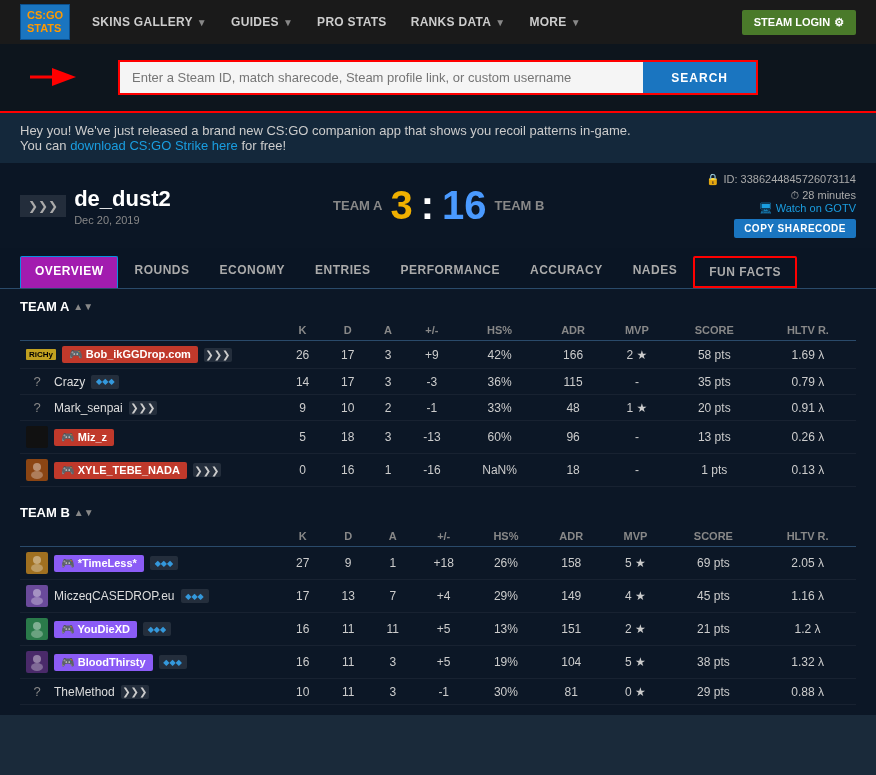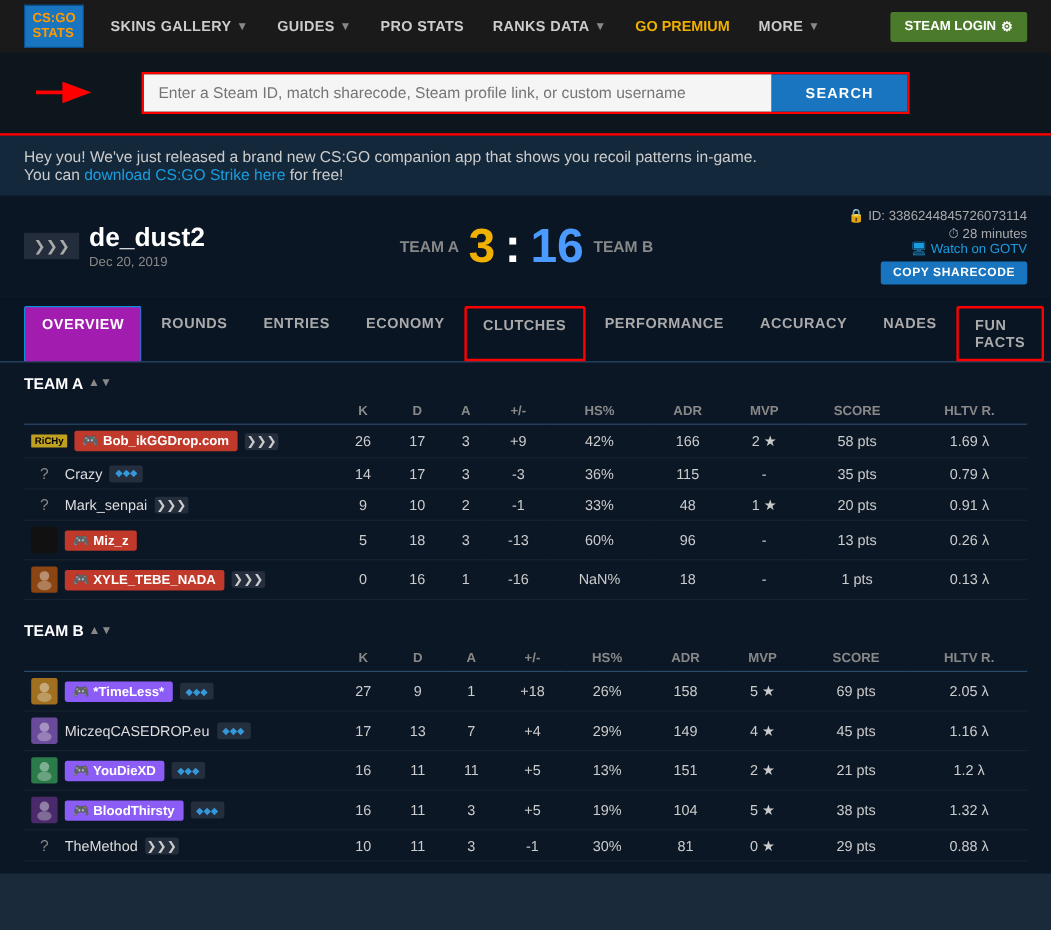--- a/index.html
+++ b/index.html
@@ -317,23 +317,20 @@
     <span>GUIDES</span>
     <span class="arrow">▼</span>
   </div>
   <div class="nav-item">
     <span>PRO STATS</span>
   </div>
   <div class="nav-item">
     <span>RANKS DATA</span>
     <span class="arrow">▼</span>
   </div>
-  <div class="nav-premium">
-    <span>GO PREMIUM</span>
-  </div>
   <div class="nav-item">
     <span>MORE</span>
     <span class="arrow">▼</span>
   </div>
   <div class="nav-spacer"></div>
   <div class="nav-steam">
     <span>STEAM LOGIN</span>
     <span>⚙</span>
   </div>
 </nav>
@@ -395,23 +392,22 @@
     </div>
     <div class="sharecode-btn">
       <span>COPY SHARECODE</span>
     </div>
   </div>
 </div>
 
 <div class="tabs-row">
   <div class="tab active"><span>OVERVIEW</span></div>
   <div class="tab"><span>ROUNDS</span></div>
+  <div class="tab"><span>ECONOMY</span></div>
   <div class="tab"><span>ENTRIES</span></div>
-  <div class="tab"><span>ECONOMY</span></div>
-  <div class="tab highlight" style="border:2px solid #f00;"><span>CLUTCHES</span></div>
   <div class="tab"><span>PERFORMANCE</span></div>
   <div class="tab"><span>ACCURACY</span></div>
   <div class="tab"><span>NADES</span></div>
   <div class="tab highlight" style="border:2px solid #f00;"><span>FUN FACTS</span></div>
 </div>
 
 <div class="table-section">
 
   <div class="team-header">
     <span>TEAM A</span>

